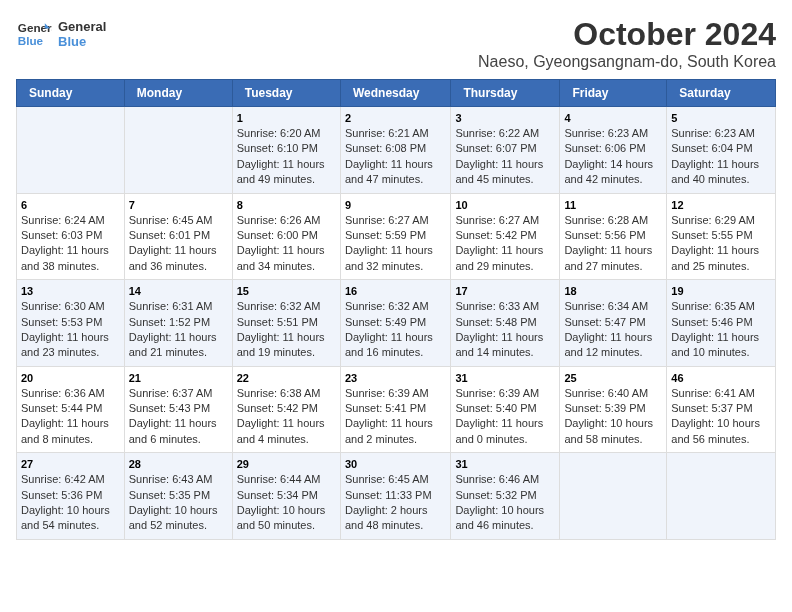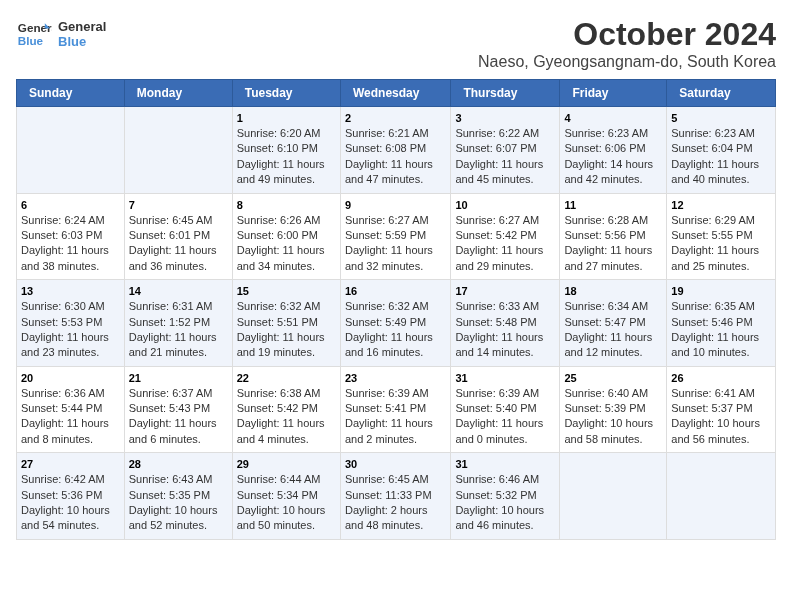--- a/index.html
+++ b/index.html
@@ -318,21 +318,21 @@
         </td>
         <td>
           <div class="day-num">25</div>
           <div class="day-detail">
             <div>Sunrise: 6:40 AM</div>
             <div>Sunset: 5:39 PM</div>
             <div>Daylight: 10 hours and 58 minutes.</div>
           </div>
         </td>
         <td>
-          <div class="day-num">26</div>
+          <div class="day-num">46</div>
           <div class="day-detail">
             <div>Sunrise: 6:41 AM</div>
             <div>Sunset: 5:37 PM</div>
             <div>Daylight: 10 hours and 56 minutes.</div>
           </div>
         </td>
       </tr>
       <tr>
         <td>
           <div class="day-num">27</div>

